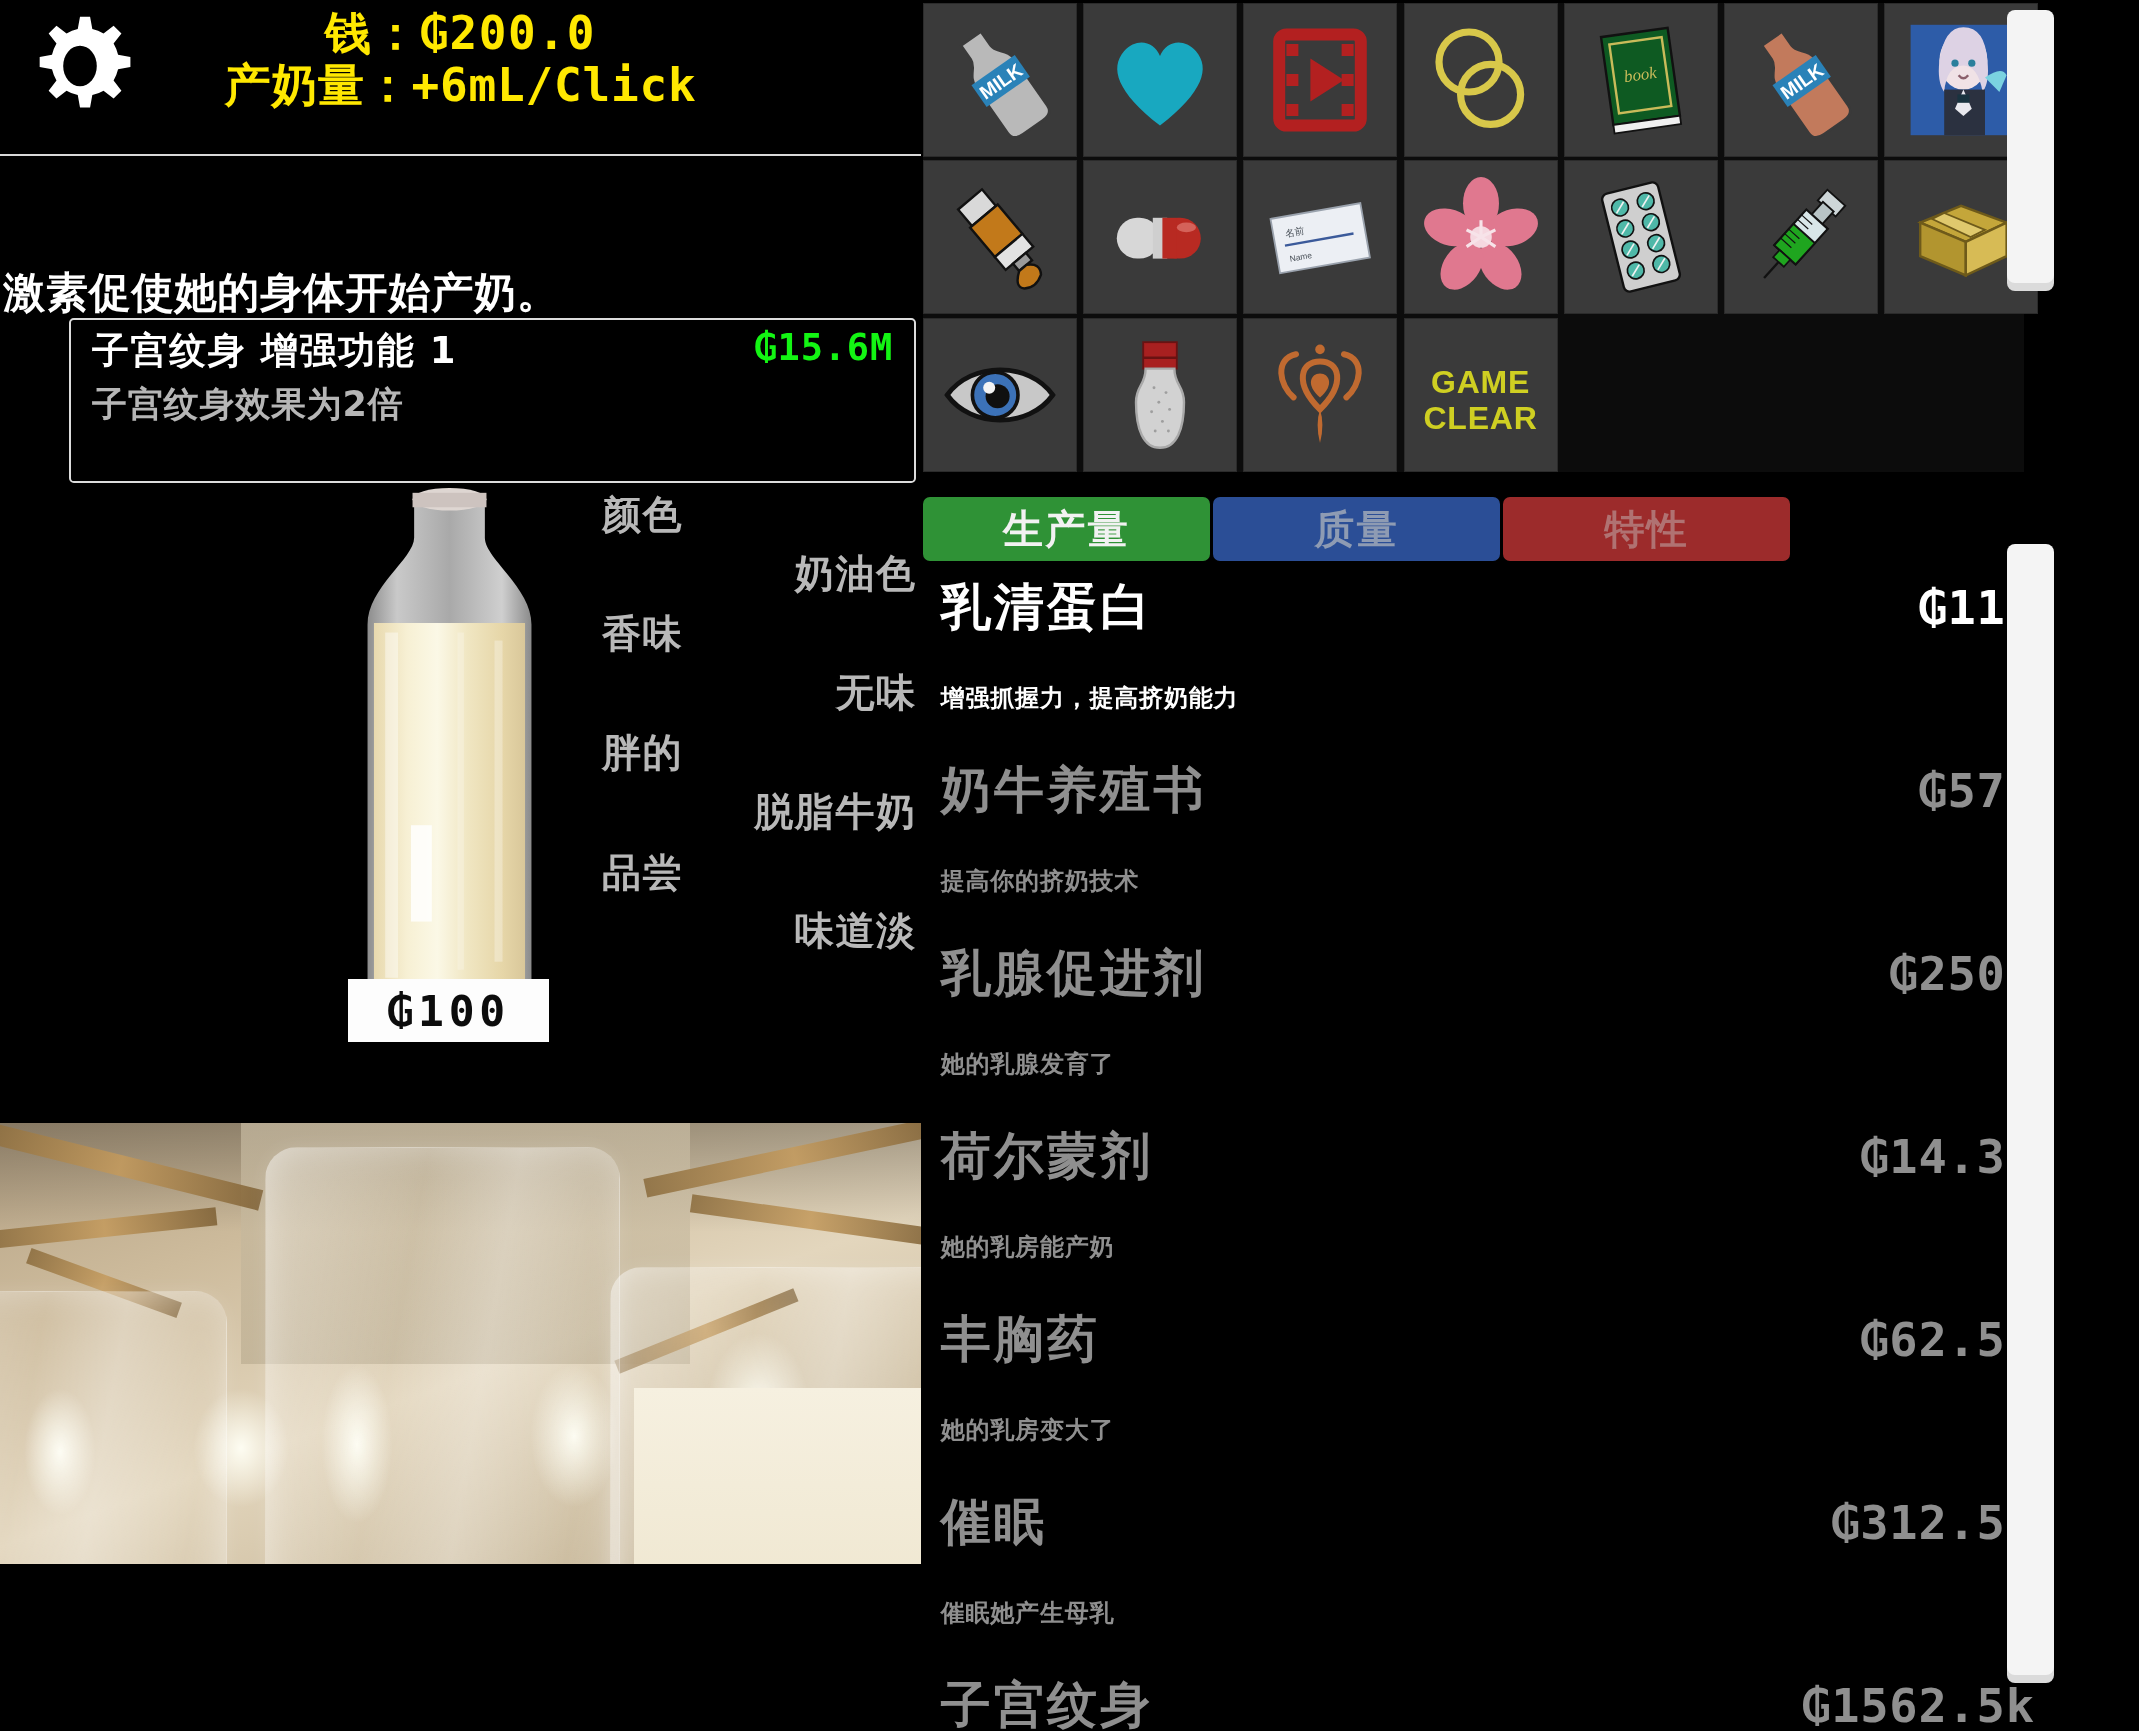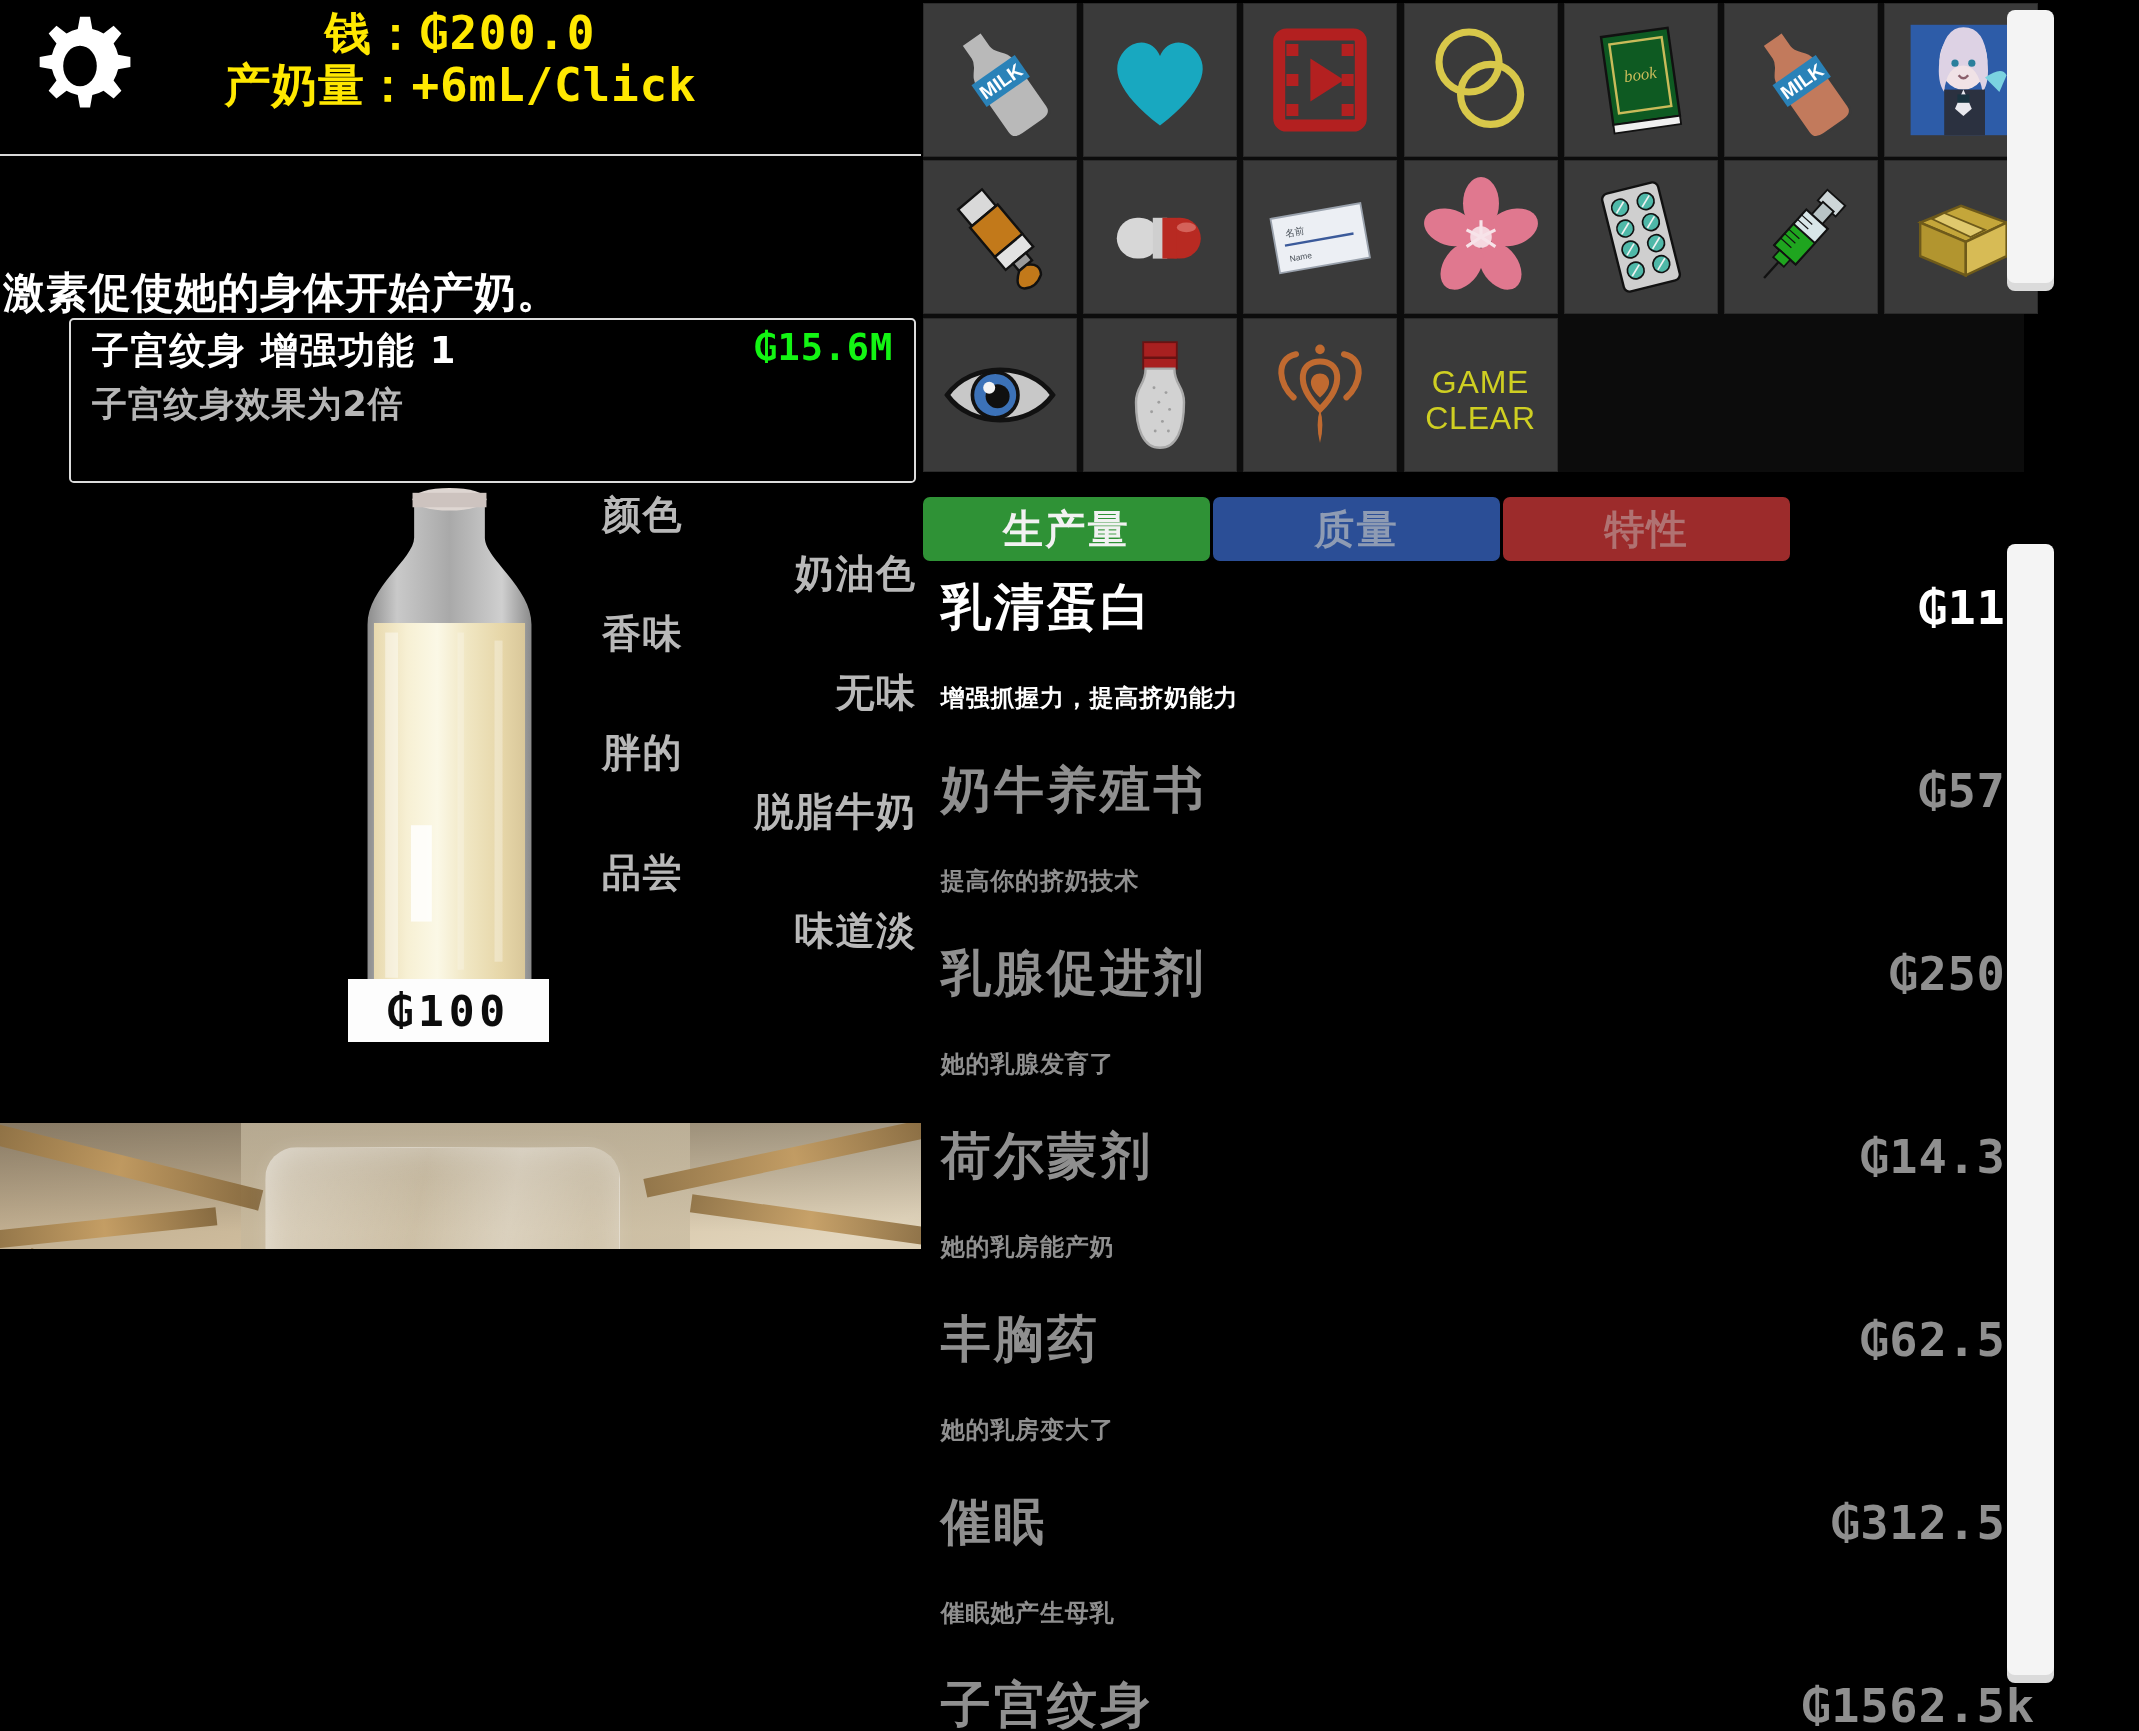--- a/index.html
+++ b/index.html
@@ -5,21 +5,21 @@
 <style>
   html,body{margin:0;padding:0;background:#000;}
   body{
     width:2140px;height:1732px;overflow:hidden;position:relative;
     font-family:"DejaVu Sans","Liberation Sans",sans-serif;
     background:#000;
   }
   .root{position:absolute;inset:0;background:#000;}
 
   
-  .left-panel{position:absolute;left:0;top:0;width:921px;height:1249px;background:#000;overflow:hidden;}
+  .left-panel{position:absolute;left:0;top:0;width:921px;height:1564px;background:#000;overflow:hidden;}
 
   .gear-icon{position:absolute;left:24px;top:9.6px;width:112px;height:112px;}
   .gear-icon svg{width:100%;height:100%;display:block;}
 
   .hud{position:absolute;left:0;top:8px;width:921px;text-align:center;
        color:#ffe800;line-height:1.12;}
   .hud .money{font-size:46px;font-weight:700;letter-spacing:1.6px;
        font-family:"DejaVu Sans Mono","Liberation Mono",monospace;}
   .hud .rate{font-size:46px;font-weight:700;letter-spacing:0.8px;
        font-family:"DejaVu Sans Mono","Liberation Mono",monospace;}
@@ -107,21 +107,21 @@
   
   .right-panel{position:absolute;left:923px;top:0;width:1139px;height:1732px;background:#000;}
 
   .icon-grid{position:absolute;left:0;top:3.2px;width:1101px;
      display:grid;grid-template-columns:repeat(7,157px);gap:3.2px;background:#0c0c0c;}
   .icon-cell{width:154px;height:154px;background:#3a3a3a;border:1.6px solid #2b2b2b;
      box-sizing:border-box;display:flex;align-items:center;justify-content:center;position:relative;}
   .icon-cell svg{width:120px;height:120px;display:block;}
   .icon-cell.empty{background:transparent;border:none;}
   .gameclear{display:flex;flex-direction:column;align-items:center;justify-content:center;
-     color:#cfcf22;font-size:32px;font-weight:400;line-height:1.12;letter-spacing:0.8px;
+     color:#cfcf22;font-size:32px;font-weight:700;line-height:1.12;letter-spacing:0.8px;
      font-family:"Liberation Sans",sans-serif;margin-top:12px;}
 
   
   .tabs{position:absolute;left:0;top:497px;display:flex;gap:3.2px;}
   .tab{width:287px;height:64px;display:flex;align-items:center;justify-content:center;
      font-size:40px;font-weight:700;letter-spacing:2.4px;border-radius:7px;box-sizing:border-box;}
   .tab.green{background:#2f9236;color:#f2f2f2;}
   .tab.blue{background:#2b4e96;color:#8e9bb3;}
   .tab.red{background:#9c2b2b;color:#b07272;}
 

